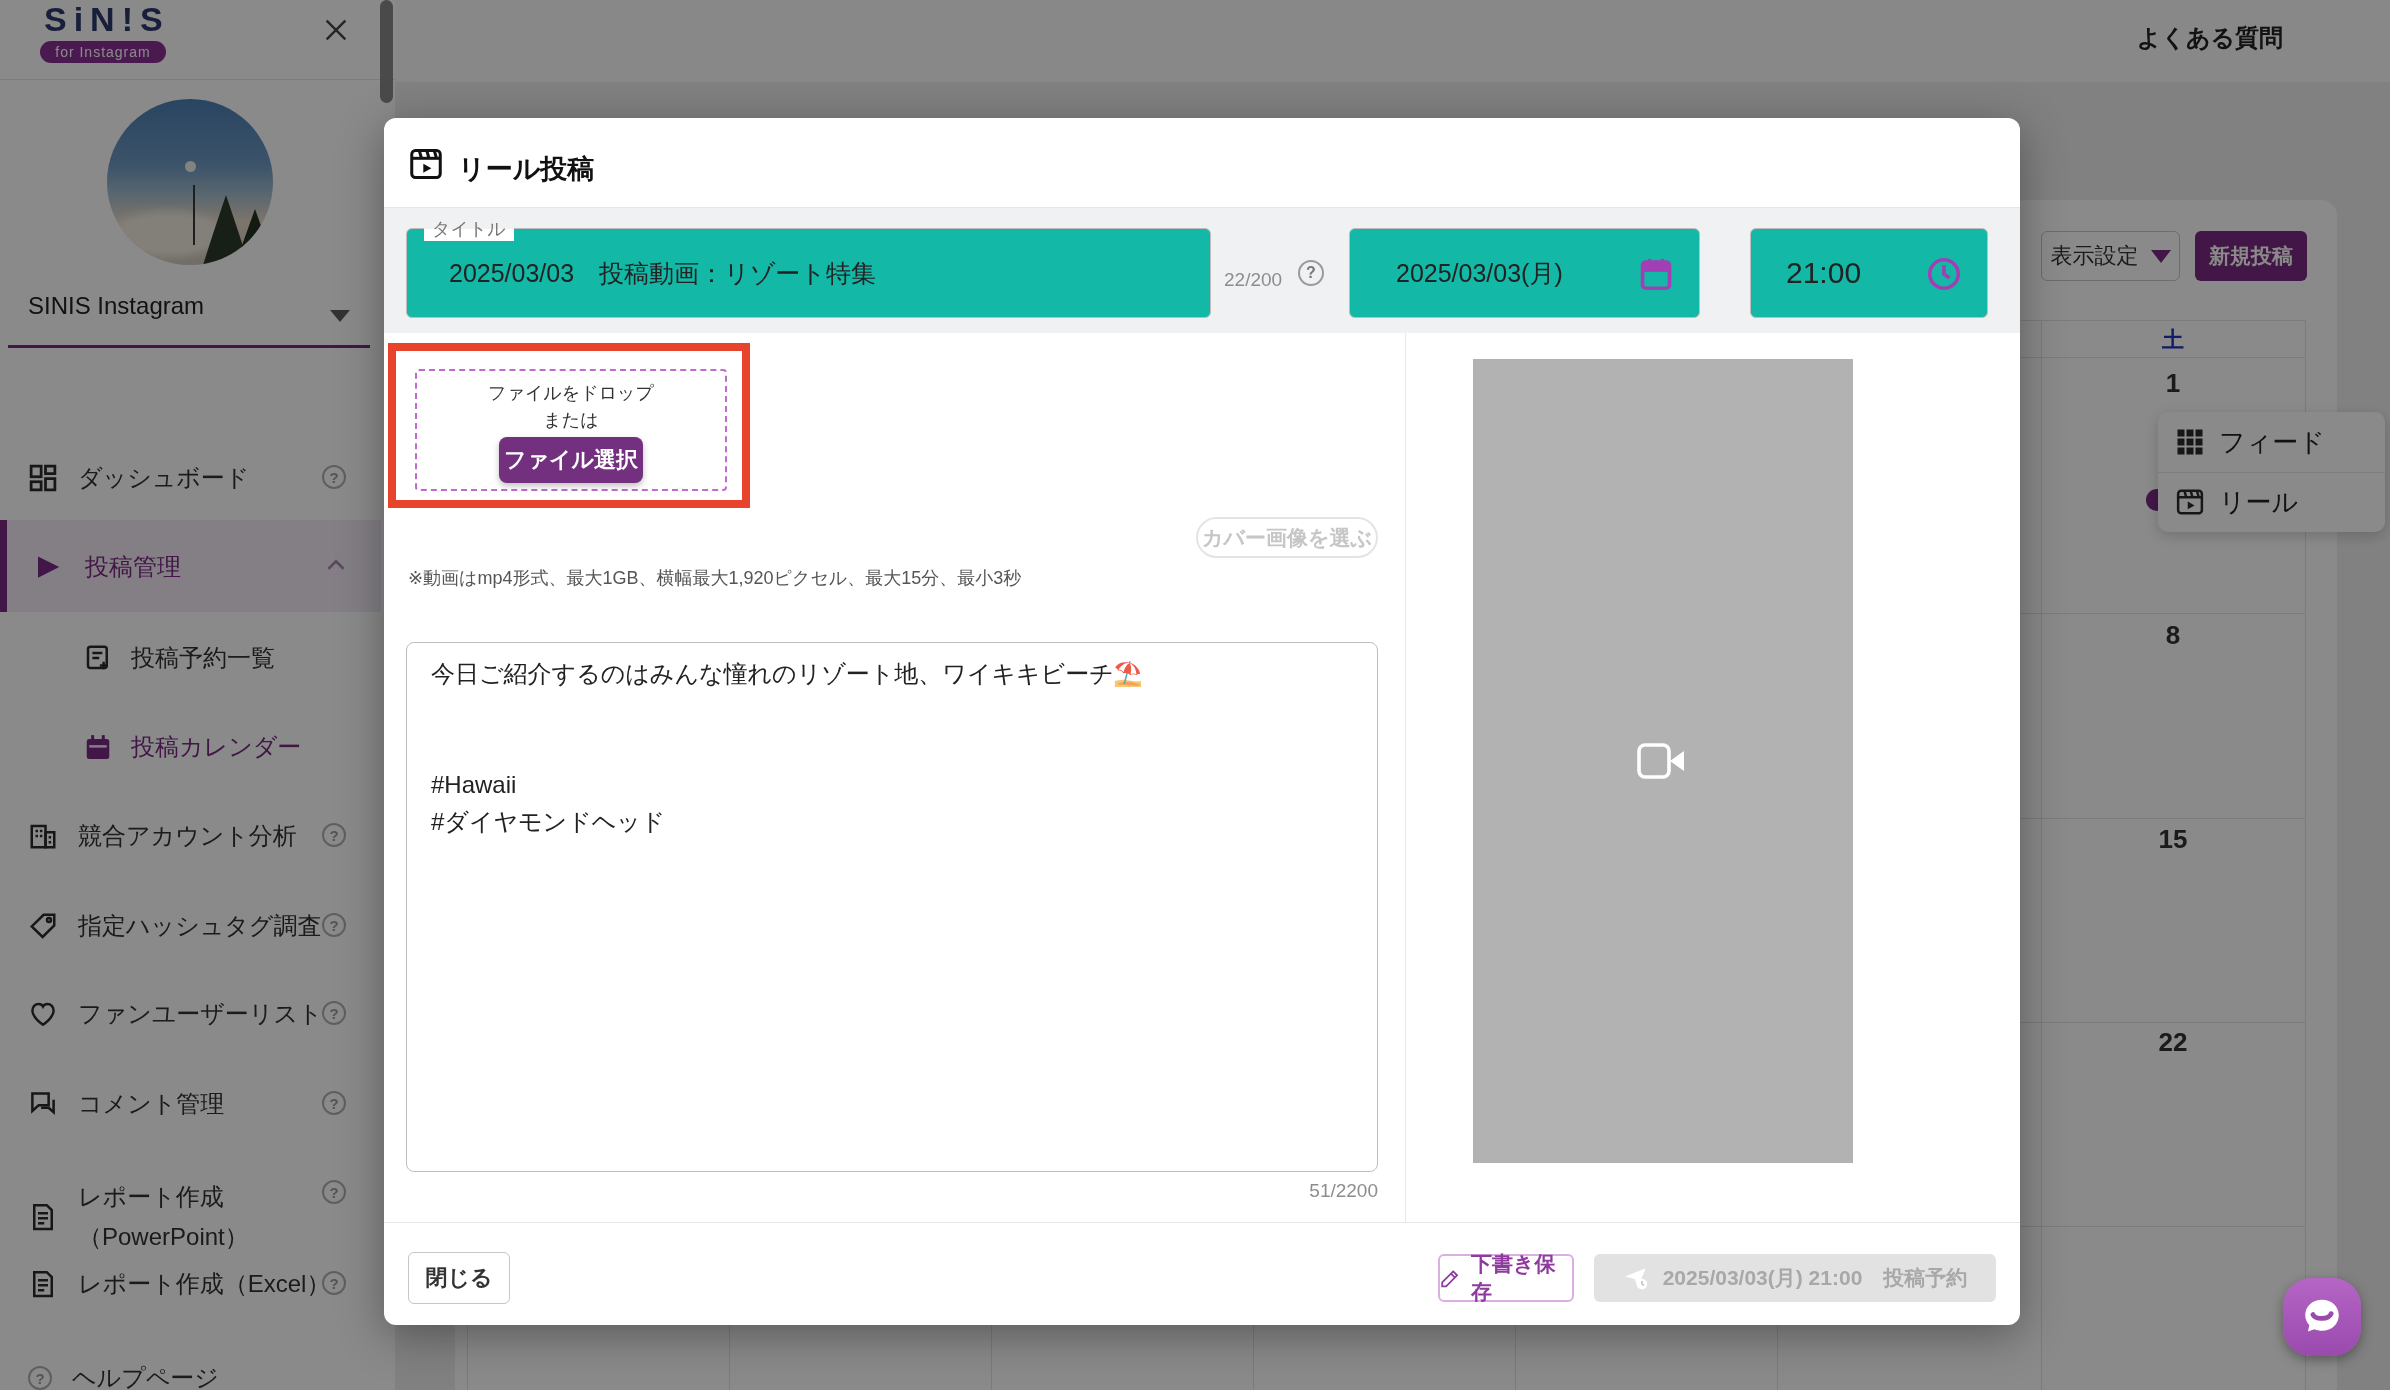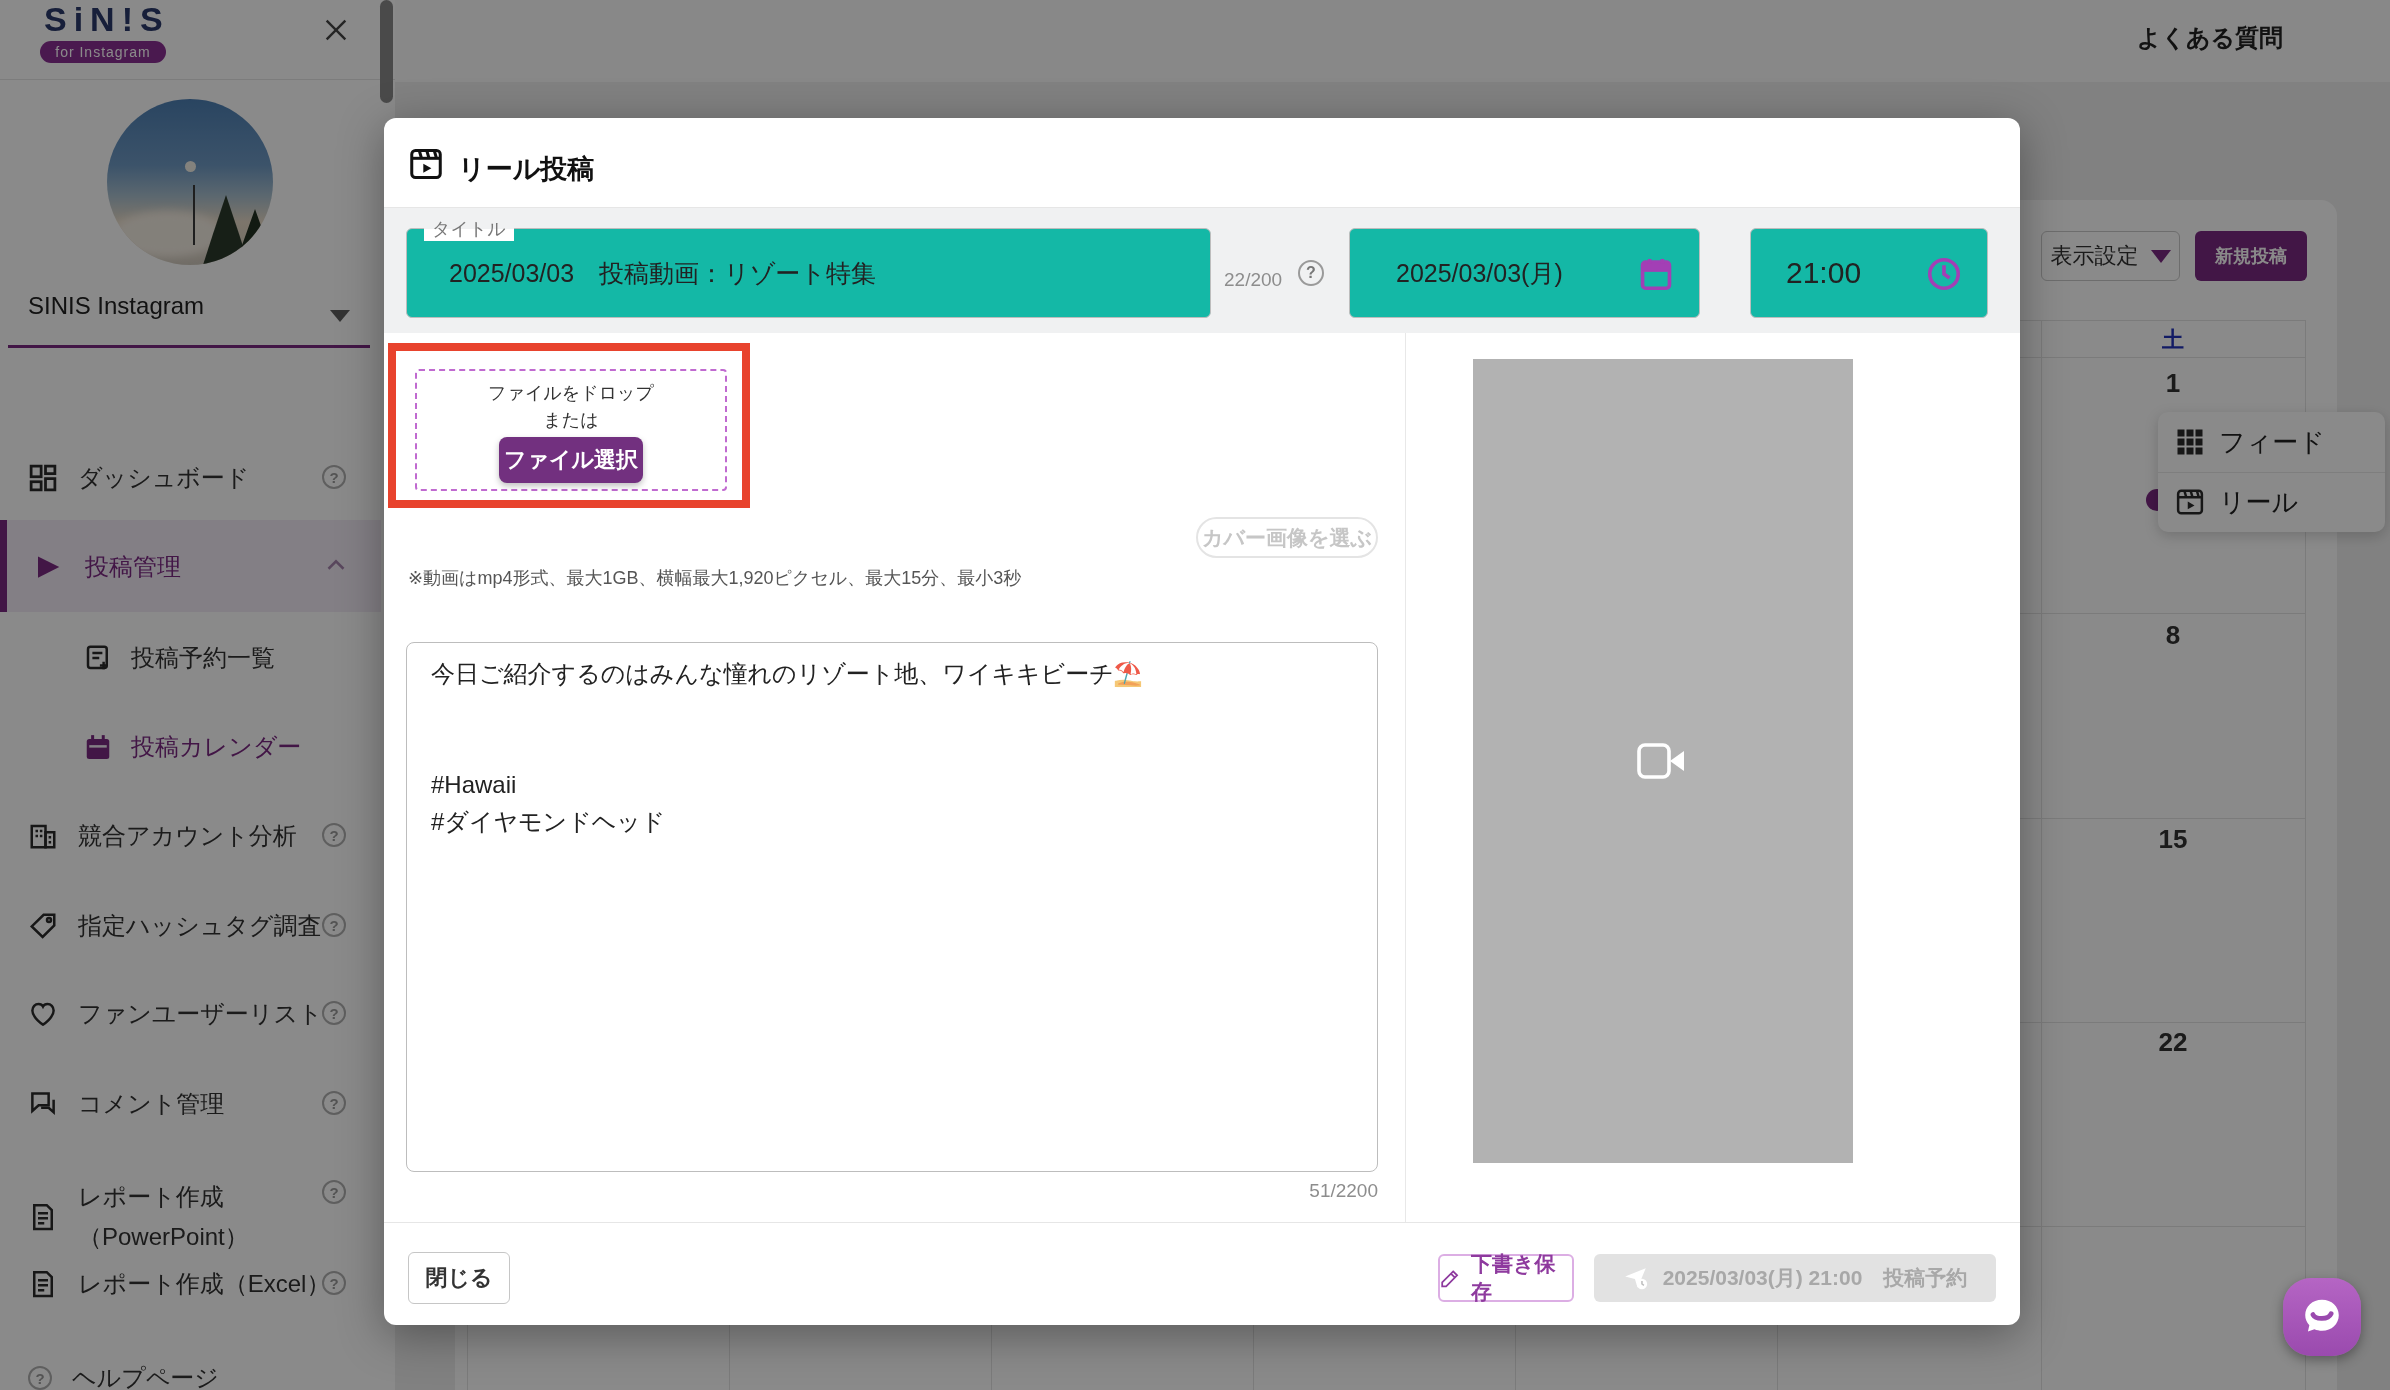--- a/index.html
+++ b/index.html
@@ -11,21 +11,21 @@
   .topbar{left:0;top:0;width:2390px;height:82px;background:#fbfbfb;z-index:1;}
   .faq-link{position:absolute;right:107px;top:22px;font-size:24px;font-weight:600;color:#222;}
   .main-bg{left:0;top:82px;width:2390px;height:1308px;background:#efefef;z-index:1;}
 
   
   .cal-panel{left:455px;top:200px;width:1882px;height:1190px;background:#ffffff;border-radius:16px 16px 0 0;z-index:2;}
   .btn-display{left:1586px;top:31px;width:139px;height:50px;background:#fff;border:1px solid #c9c9c9;border-radius:6px;
     display:flex;align-items:center;justify-content:center;gap:12px;font-size:22px;color:#333;}
   .caret-down-sm{width:0;height:0;border-left:10px solid transparent;border-right:10px solid transparent;border-top:13px solid #7b2982;}
   .btn-newpost{left:1740px;top:31px;width:112px;height:50px;background:#7b2982;color:#fff;border-radius:6px;
-    display:flex;align-items:center;justify-content:center;font-size:18px;font-weight:700;}
+    display:flex;align-items:center;justify-content:center;font-size:21px;font-weight:700;}
   .grid-line-v{background:#e3e3e3;width:1px;top:120px;height:1070px;position:absolute;}
   .grid-line-h{background:#e3e3e3;height:1px;left:12px;width:1838px;position:absolute;}
   .wk-sat{left:1586px;top:125px;width:264px;text-align:center;font-size:22px;font-weight:700;color:#2233bb;}
   .day-num{left:1586px;width:264px;text-align:center;font-size:26px;font-weight:700;color:#333;position:absolute;}
 
   
   .event-dot{left:2146px;top:489px;width:22px;height:22px;border-radius:50%;background:#7b2982;z-index:3;}
   .cal-menu{left:2158px;top:412px;width:227px;height:120px;background:#fff;border-radius:10px;box-shadow:0 4px 14px rgba(0,0,0,.18);z-index:4;}
   .cal-menu-item{position:absolute;left:0;width:227px;height:60px;display:flex;align-items:center;gap:14px;padding-left:17px;font-size:26px;color:#222;}
   .cal-menu-div{position:absolute;left:0;top:60px;width:227px;height:1px;background:#e9e9e9;}

